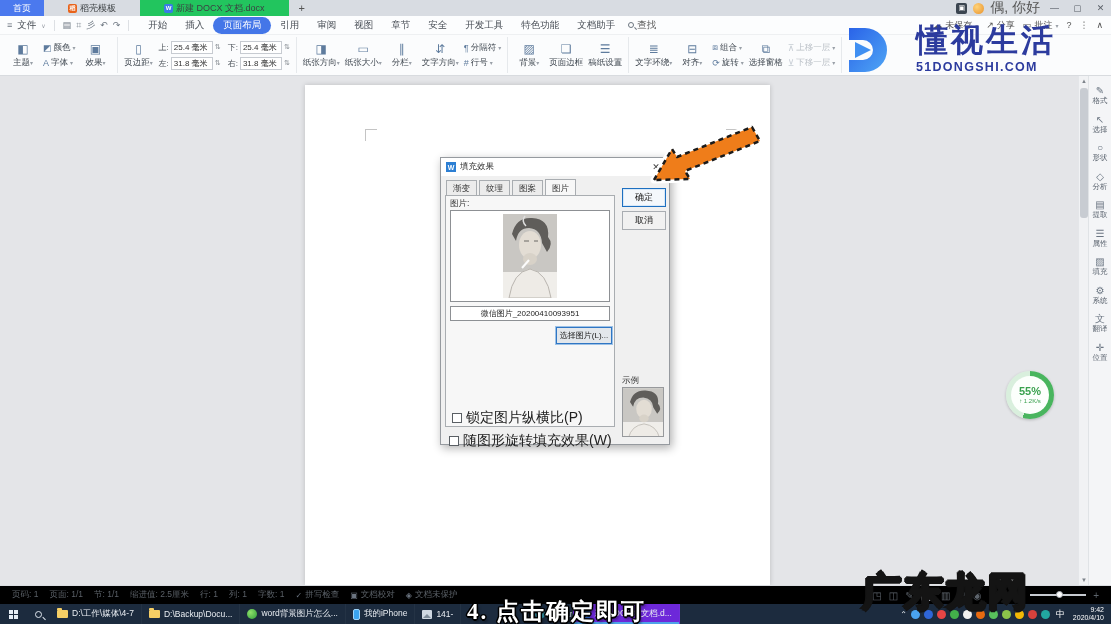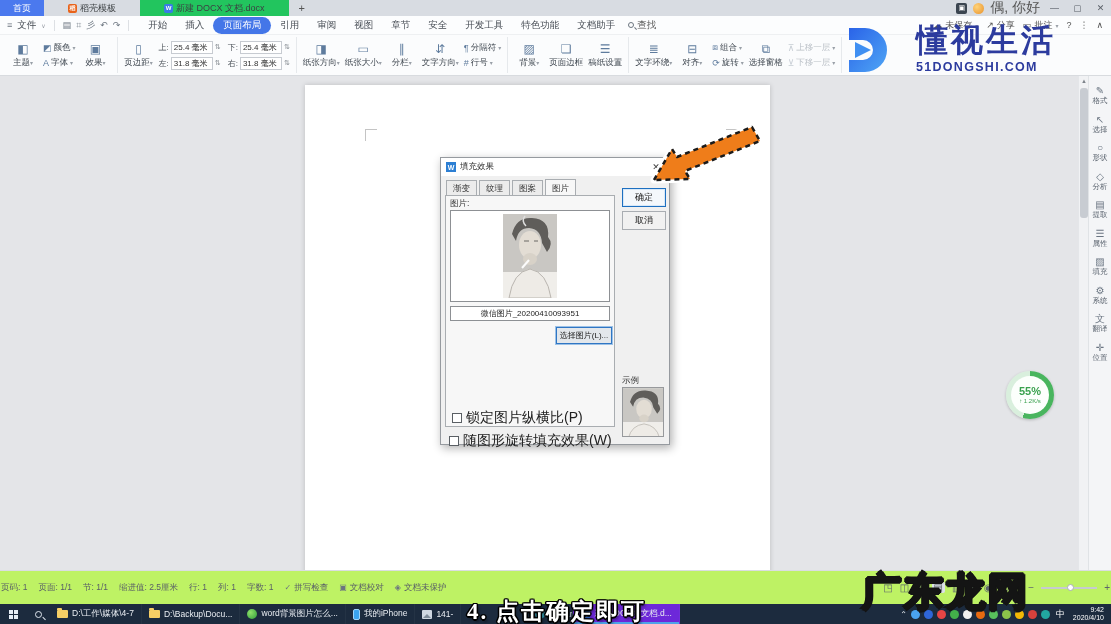--- a/index.html
+++ b/index.html
@@ -96,21 +96,21 @@
 
   
   .scrollbar { position:absolute; right:23px; top:76px; bottom:39px; width:10px; background:#f1f2f4; border-left:1px solid #e4e6e9; z-index:4; }
   .sb-arrow { position:absolute; left:0; width:10px; text-align:center; font-size:6px; color:#7d838a; }
   .sb-thumb { position:absolute; left:1px; top:12px; width:8px; height:130px; background:#c8ccd2; border-radius:3px; }
   .side-toolbar { position:absolute; right:0; top:76px; bottom:39px; width:23px; background:#f4f5f7; border-left:1px solid #e0e3e6; display:flex; flex-direction:column; align-items:center; padding-top:10px; gap:10px; z-index:4; }
   .side-item { display:flex; flex-direction:column; align-items:center; gap:1px; font-size:7.5px; color:#5c6570; line-height:1; }
   .side-ic { font-size:10px; color:#6b7683; }
 
   
-  .statusbar { position:absolute; left:0; right:0; bottom:20px; height:34px; background:#bef264; border-top:1px solid #dadde1; display:flex; align-items:center; font-size:8.5px; color:#5a6067; padding:0 1px; z-index:6; }
+  .statusbar { position:absolute; left:0; right:0; bottom:20px; height:19px; background:#000000; border-top:1px solid #dadde1; display:flex; align-items:center; font-size:8.5px; color:#5a6067; padding:0 12px; z-index:6; }
   .st-item { margin-right:11px; white-space:nowrap; display:flex; align-items:center; gap:3px; }
   .st-ic { font-size:8px; color:#6b7480; }
   .st-right { margin-left:auto; display:flex; align-items:center; gap:7px; }
   .vic { font-size:10px; color:#5d646c; }
   .vic.active { background:#dde2e8; padding:0 2px; border-radius:2px; }
   .zoomtrack { width:56px; height:2px; background:#c6cad0; position:relative; }
   .zoomknob { position:absolute; left:26px; top:-3px; width:7px; height:7px; background:#fff; border:1px solid #a9aeb5; border-radius:50%; }
 
   
   .taskbar { position:absolute; left:0; right:0; bottom:0; height:20px; background:#1c2b3e; display:flex; align-items:center; color:#e9edf2; font-size:8.5px; z-index:50; }

